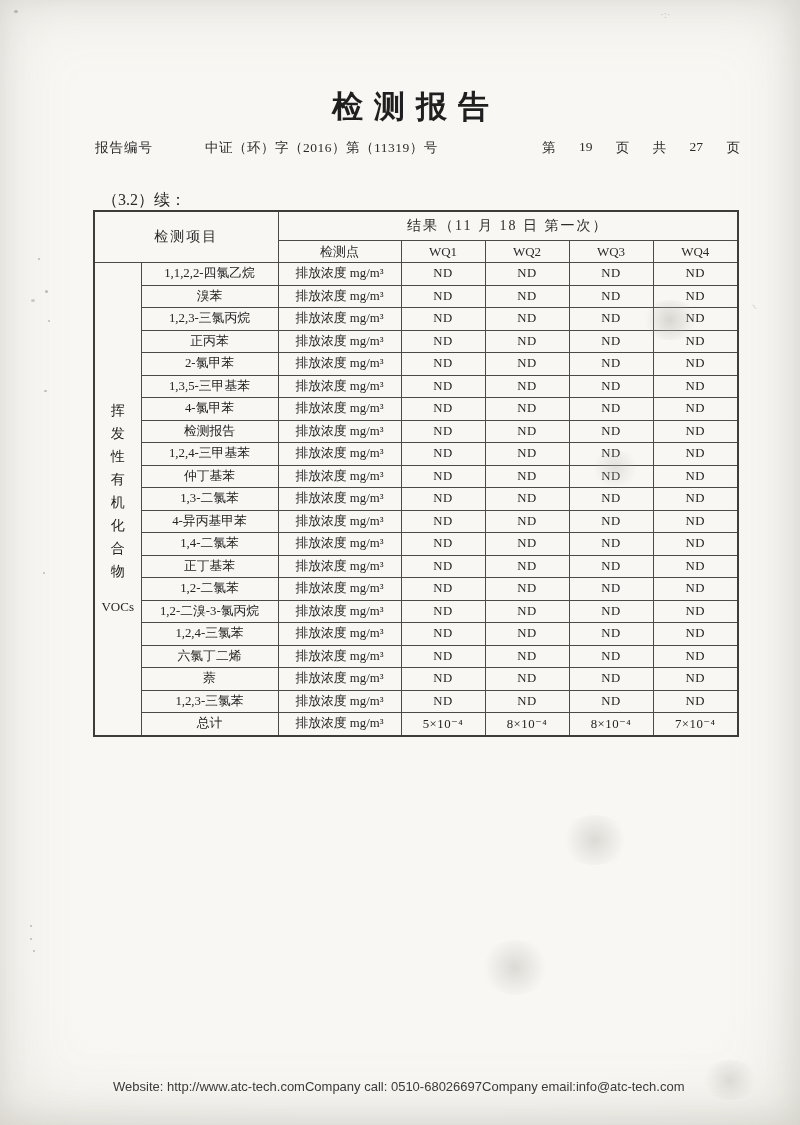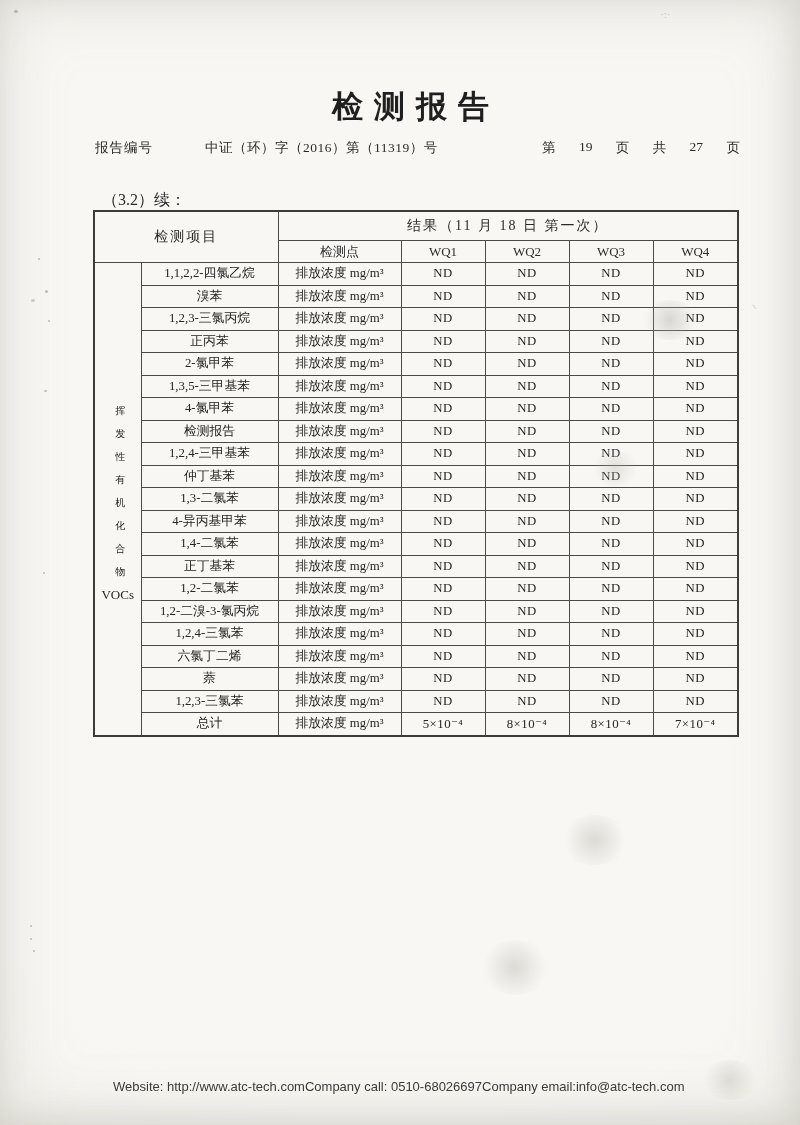--- a/index.html
+++ b/index.html
@@ -39,22 +39,22 @@
   .report-table thead tr:first-child th{height:28px;font-size:14px;}
   .report-table thead tr:last-child th{height:21px;}
   .th-item{font-size:14px;letter-spacing:2px;margin-left:28px;}
   .th-result{letter-spacing:2px;}
   .report-table tbody td{height:21.5px;font-size:12.8px;color:#242424;}
   .name-cell{letter-spacing:0;margin-top:41px;}
   .unit-cell{font-size:12.8px;margin-top:24px;}
   .val-cell{font-size:12.5px;letter-spacing:.5px;}
   .cat-cell{vertical-align:middle;}
   .cat-vert{
-    width:15px;margin:4px auto;word-break:break-all;line-height:23px;
-    font-size:10px;letter-spacing:0;white-space:normal;text-align:right;
+    width:15px;margin:16px auto;word-break:break-all;line-height:23px;
+    font-size:14px;letter-spacing:0;white-space:normal;
   }
   .cat-vocs{font-size:13px;margin-top:3px;}
   
   .footer-faded{
     position:absolute;left:112px;top:1055px;width:565px;white-space:nowrap;
     font-family:"Liberation Sans","DejaVu Sans",sans-serif;
     font-size:12.5px;font-weight:bold;color:#8f8e8a;letter-spacing:2.5px;
     opacity:.5;filter:blur(.9px);
     text-decoration:line-through;text-decoration-color:#9a9994;
     transform:scaleY(.95);

